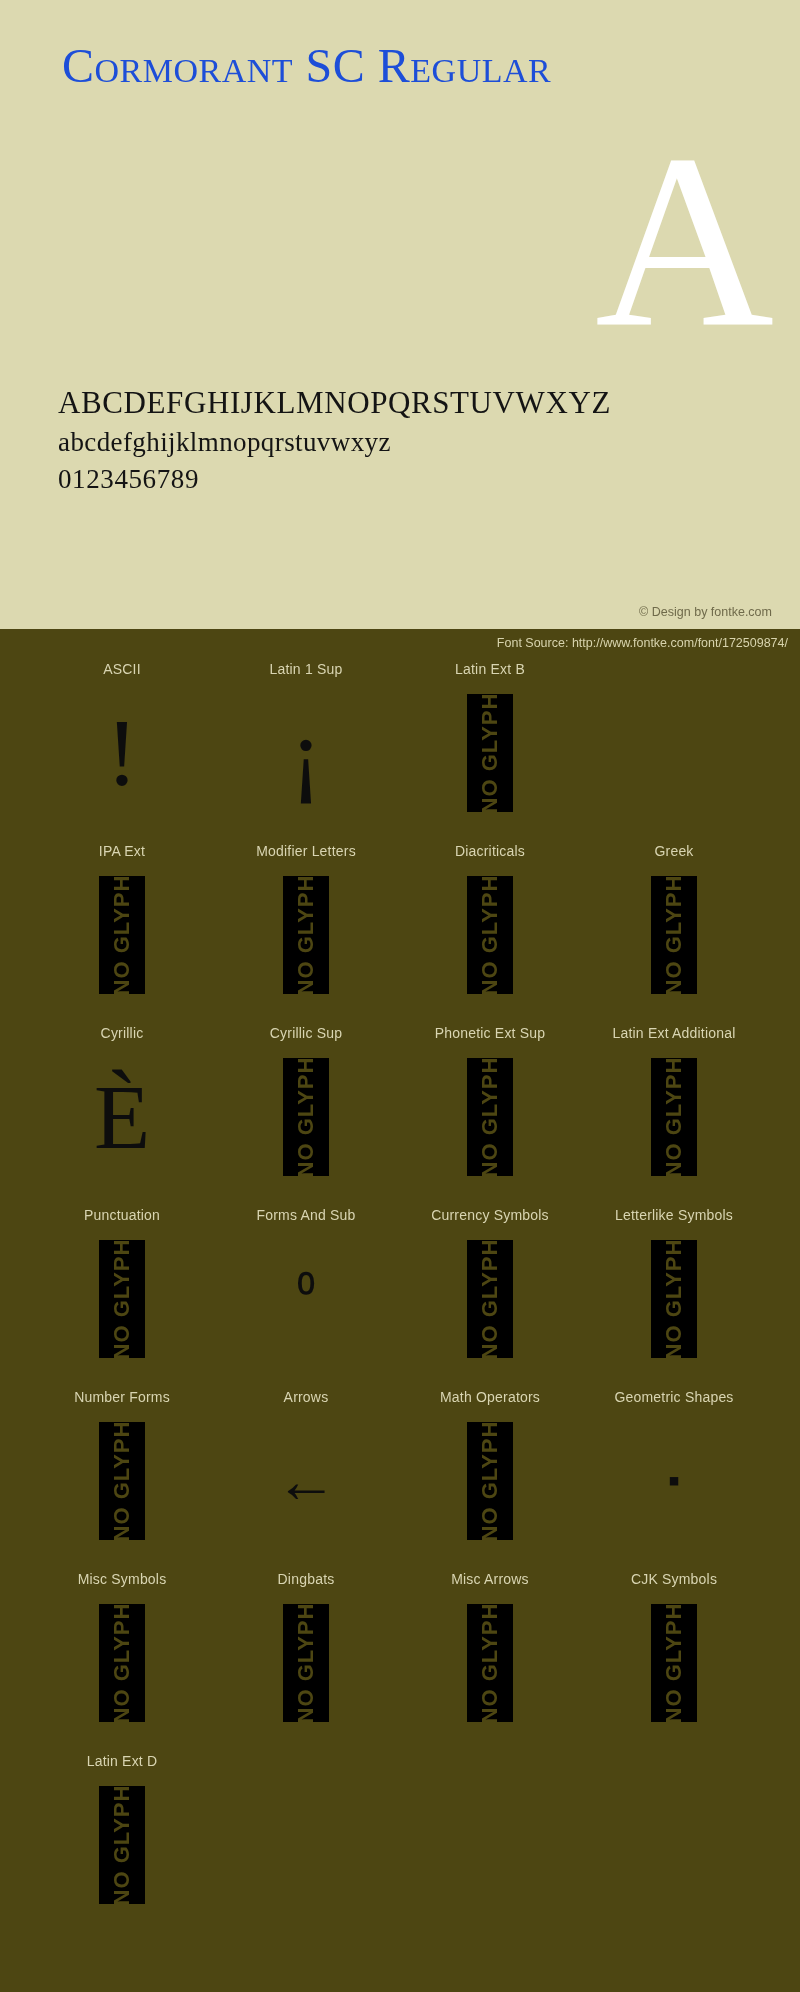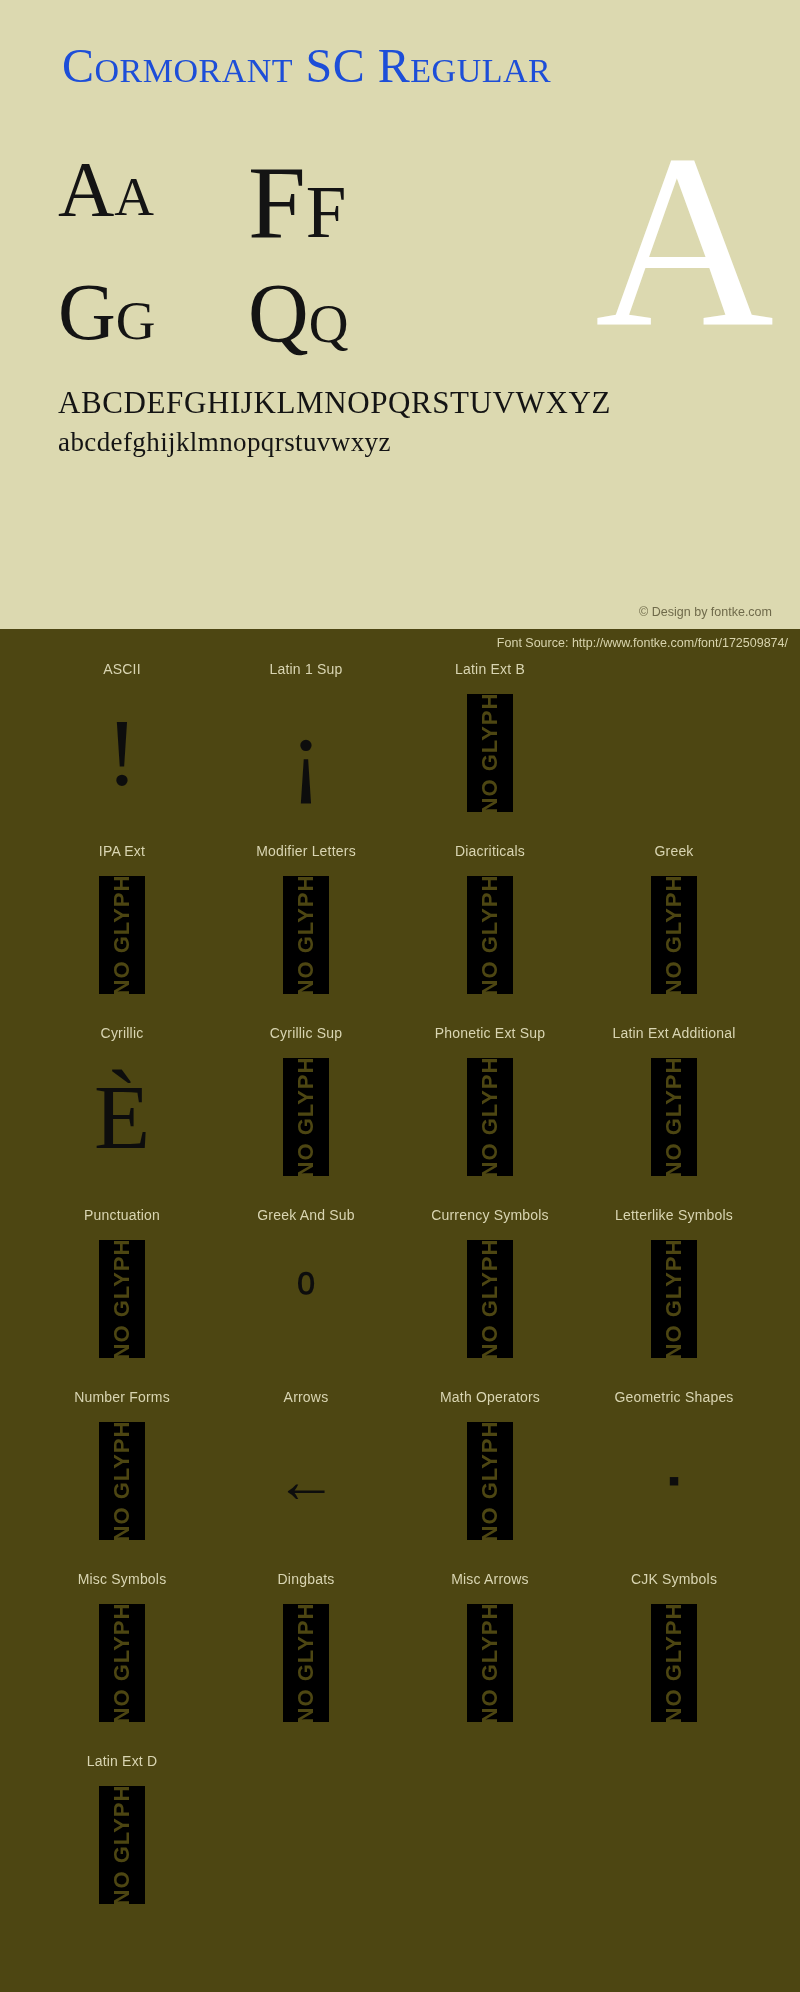--- a/index.html
+++ b/index.html
@@ -212,42 +212,25 @@
 </style>
 </head>
 <body>
 
 <div class="specimen-top">
 
   <div class="title">Cormorant SC Regular</div>
 
   <div class="showcase-big">A</div>
 
-  <div class="pair-grid">
-    <div class="block-pair-row pair-row">
-      <div class="pair pair-aa">
-        <span class="big">A</span><span class="small">a</span>
-      </div>
-      <div class="pair pair-ff">
-        <span class="big">F</span><span class="small">f</span>
-      </div>
-    </div>
-    <div class="block-pair-row pair-row">
-      <div class="pair pair-gg">
-        <span class="big">G</span><span class="small">g</span>
-      </div>
-      <div class="pair pair-qq">
-        <span class="big">Q</span><span class="small">q</span>
-      </div>
-    </div>
-  </div>
 
   <div class="alphabet-block">
     <div class="alpha-upper">ABCDEFGHIJKLMNOPQRSTUVWXYZ</div>
     <div class="alpha-small">abcdefghijklmnopqrstuvwxyz</div>
+    <div class="alpha-digits">0123456789</div>
   </div>
 
   <div class="credit">© Design by fontke.com</div>
 </div>
 
 <div class="source-bar">
   <span class="src-text">Font Source: http://www.fontke.com/font/172509874/</span>
 </div>
 
 <div class="block-grid">
@@ -342,21 +325,21 @@
     <div class="block-row">
       <div class="block-cell c0">
         <div class="block-label">Punctuation</div>
         <div class="glyph-area">
           <div class="noglyph">
             <span>NO GLYPH</span>
           </div>
         </div>
       </div>
       <div class="block-cell c1">
-        <div class="block-label">Greek And Sub</div>
+        <div class="block-label">Forms And Sub</div>
         <div class="glyph-area">
           <span class="glyph-sample sz-supzero">⁰</span>
         </div>
       </div>
       <div class="block-cell c1">
         <div class="block-label">Currency Symbols</div>
         <div class="glyph-area">
           <div class="noglyph">
             <span>NO GLYPH</span>
           </div>

